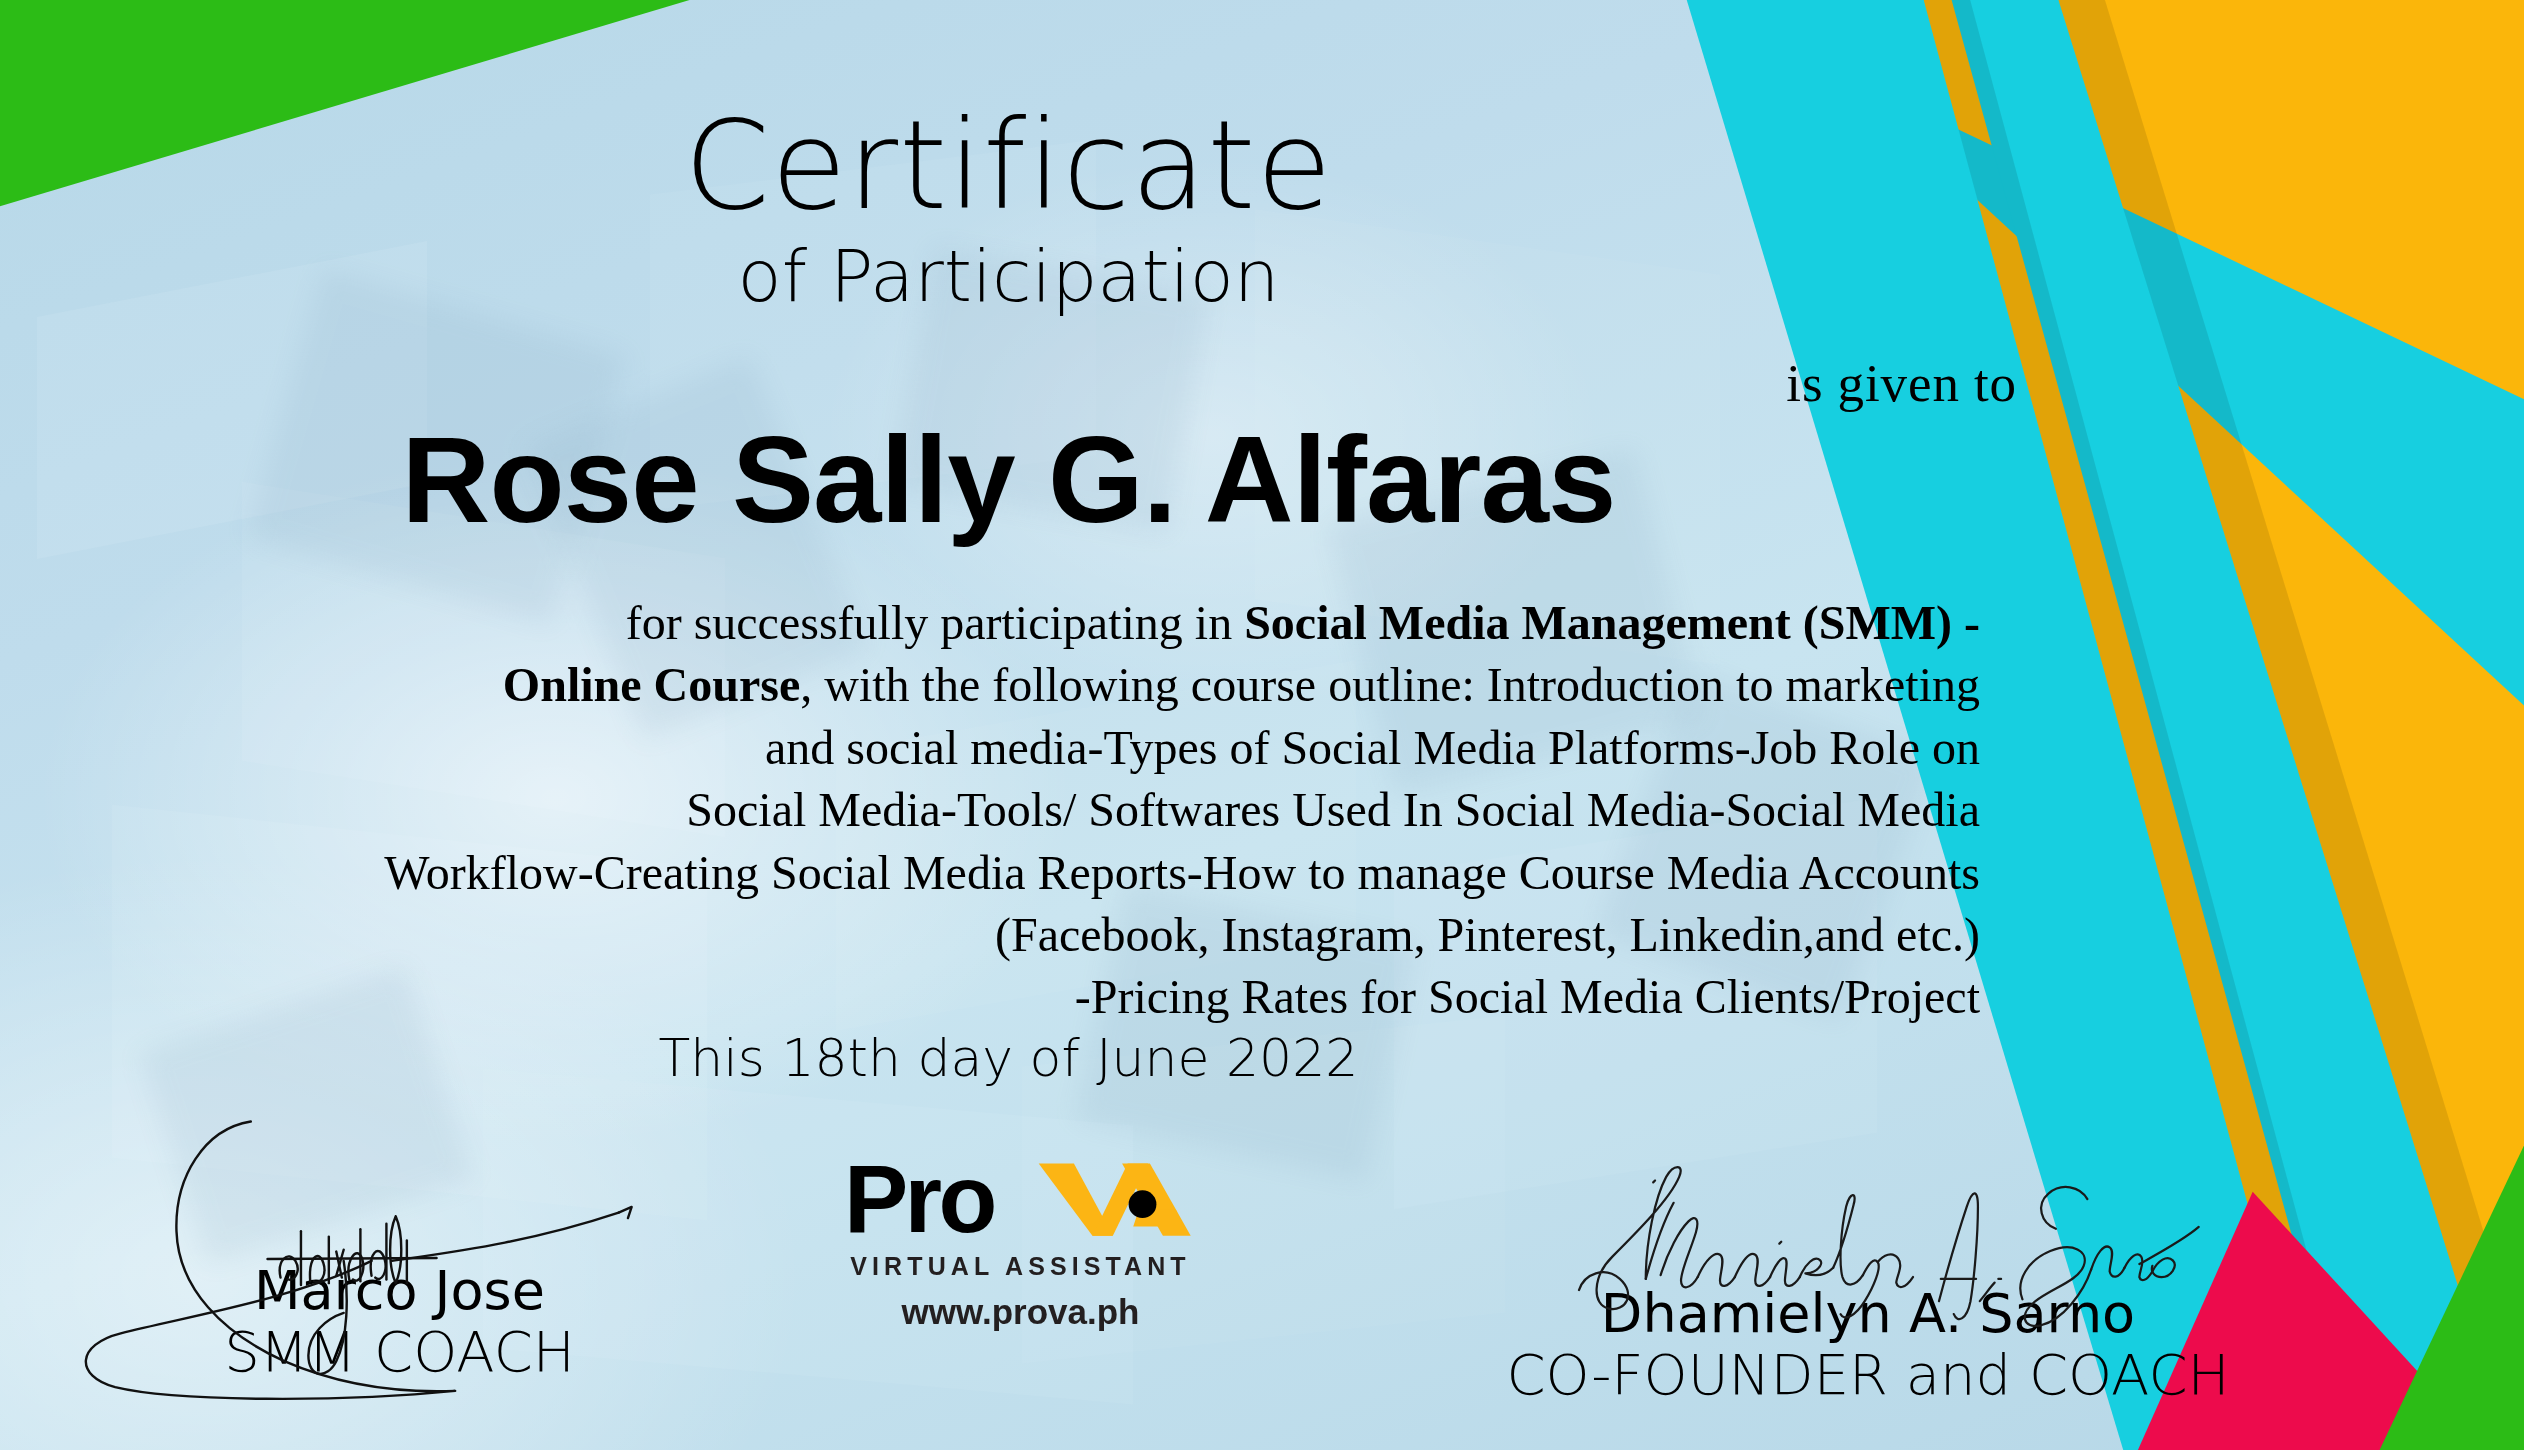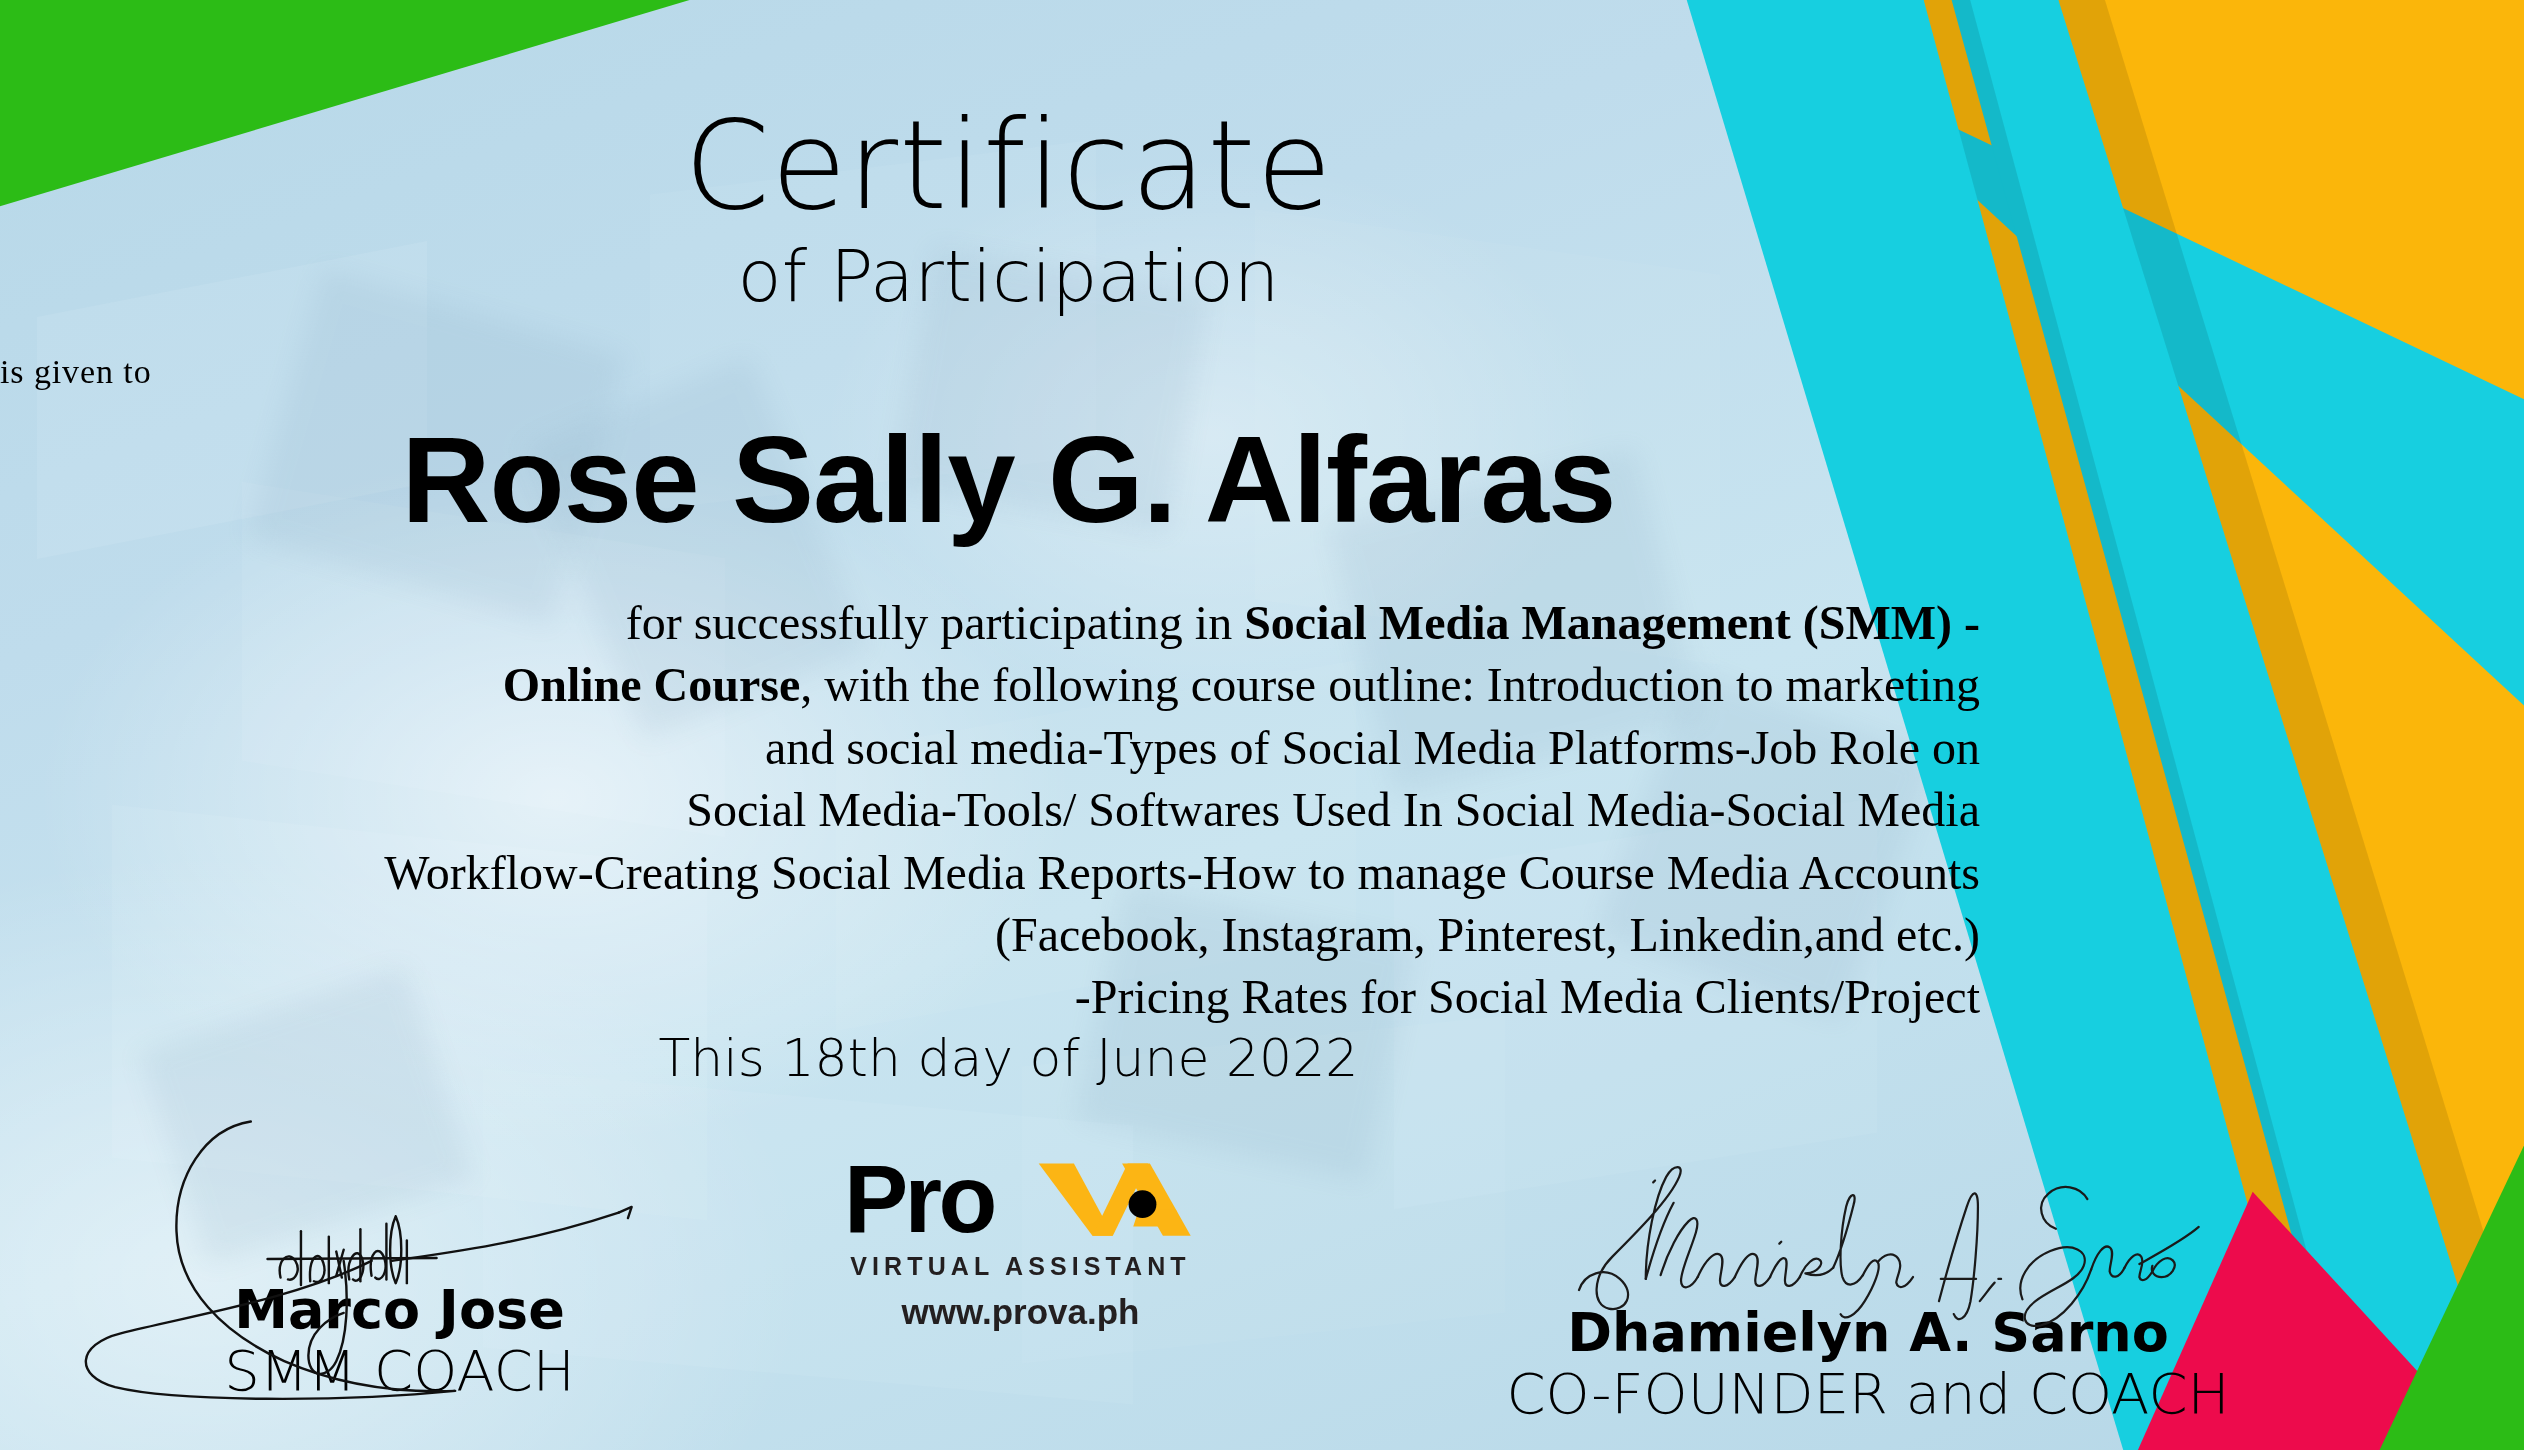--- a/index.html
+++ b/index.html
@@ -83,23 +83,23 @@
     margin-top: 13px;
     font-weight: 300;
     font-family: "DejaVu Sans", sans-serif;
     font-weight: 200;
   }
 
   .given-to {
     position: absolute;
     left: 0; right: 0;
     top: 353px;
-    text-align: left;
+    text-align: right;
     font-family: "Liberation Serif", serif;
-    font-size: 34px;
+    font-size: 53px;
     letter-spacing: 0.9px;
   }
 
   .recipient {
     position: absolute;
     left: 0; right: 0;
     top: 409px;
     text-align: center;
     font-size: 123px;
     font-weight: 700;
@@ -158,24 +158,23 @@
 
   
   .sig-block { position: absolute; text-align: center; }
   .sig-left  { left: 93px;  top: 1123px; width: 613px; }
   .sig-right { left: 1450px; top: 1169px; width: 836px; }
 
   .sig-scribble { position: absolute; pointer-events: none; }
 
   .sig-name {
     font-size: 54px;
-    font-weight: 700;
+    font-weight: 400;
     font-family: "DejaVu Sans", sans-serif;
     line-height: 1.12;
-    margin-top: 19px;
   }
   .sig-role {
     font-size: 56px;
     font-weight: 300;
     font-family: "DejaVu Sans", sans-serif;
     line-height: 1.12;
   }
 </style>
 </head>
 <body>

